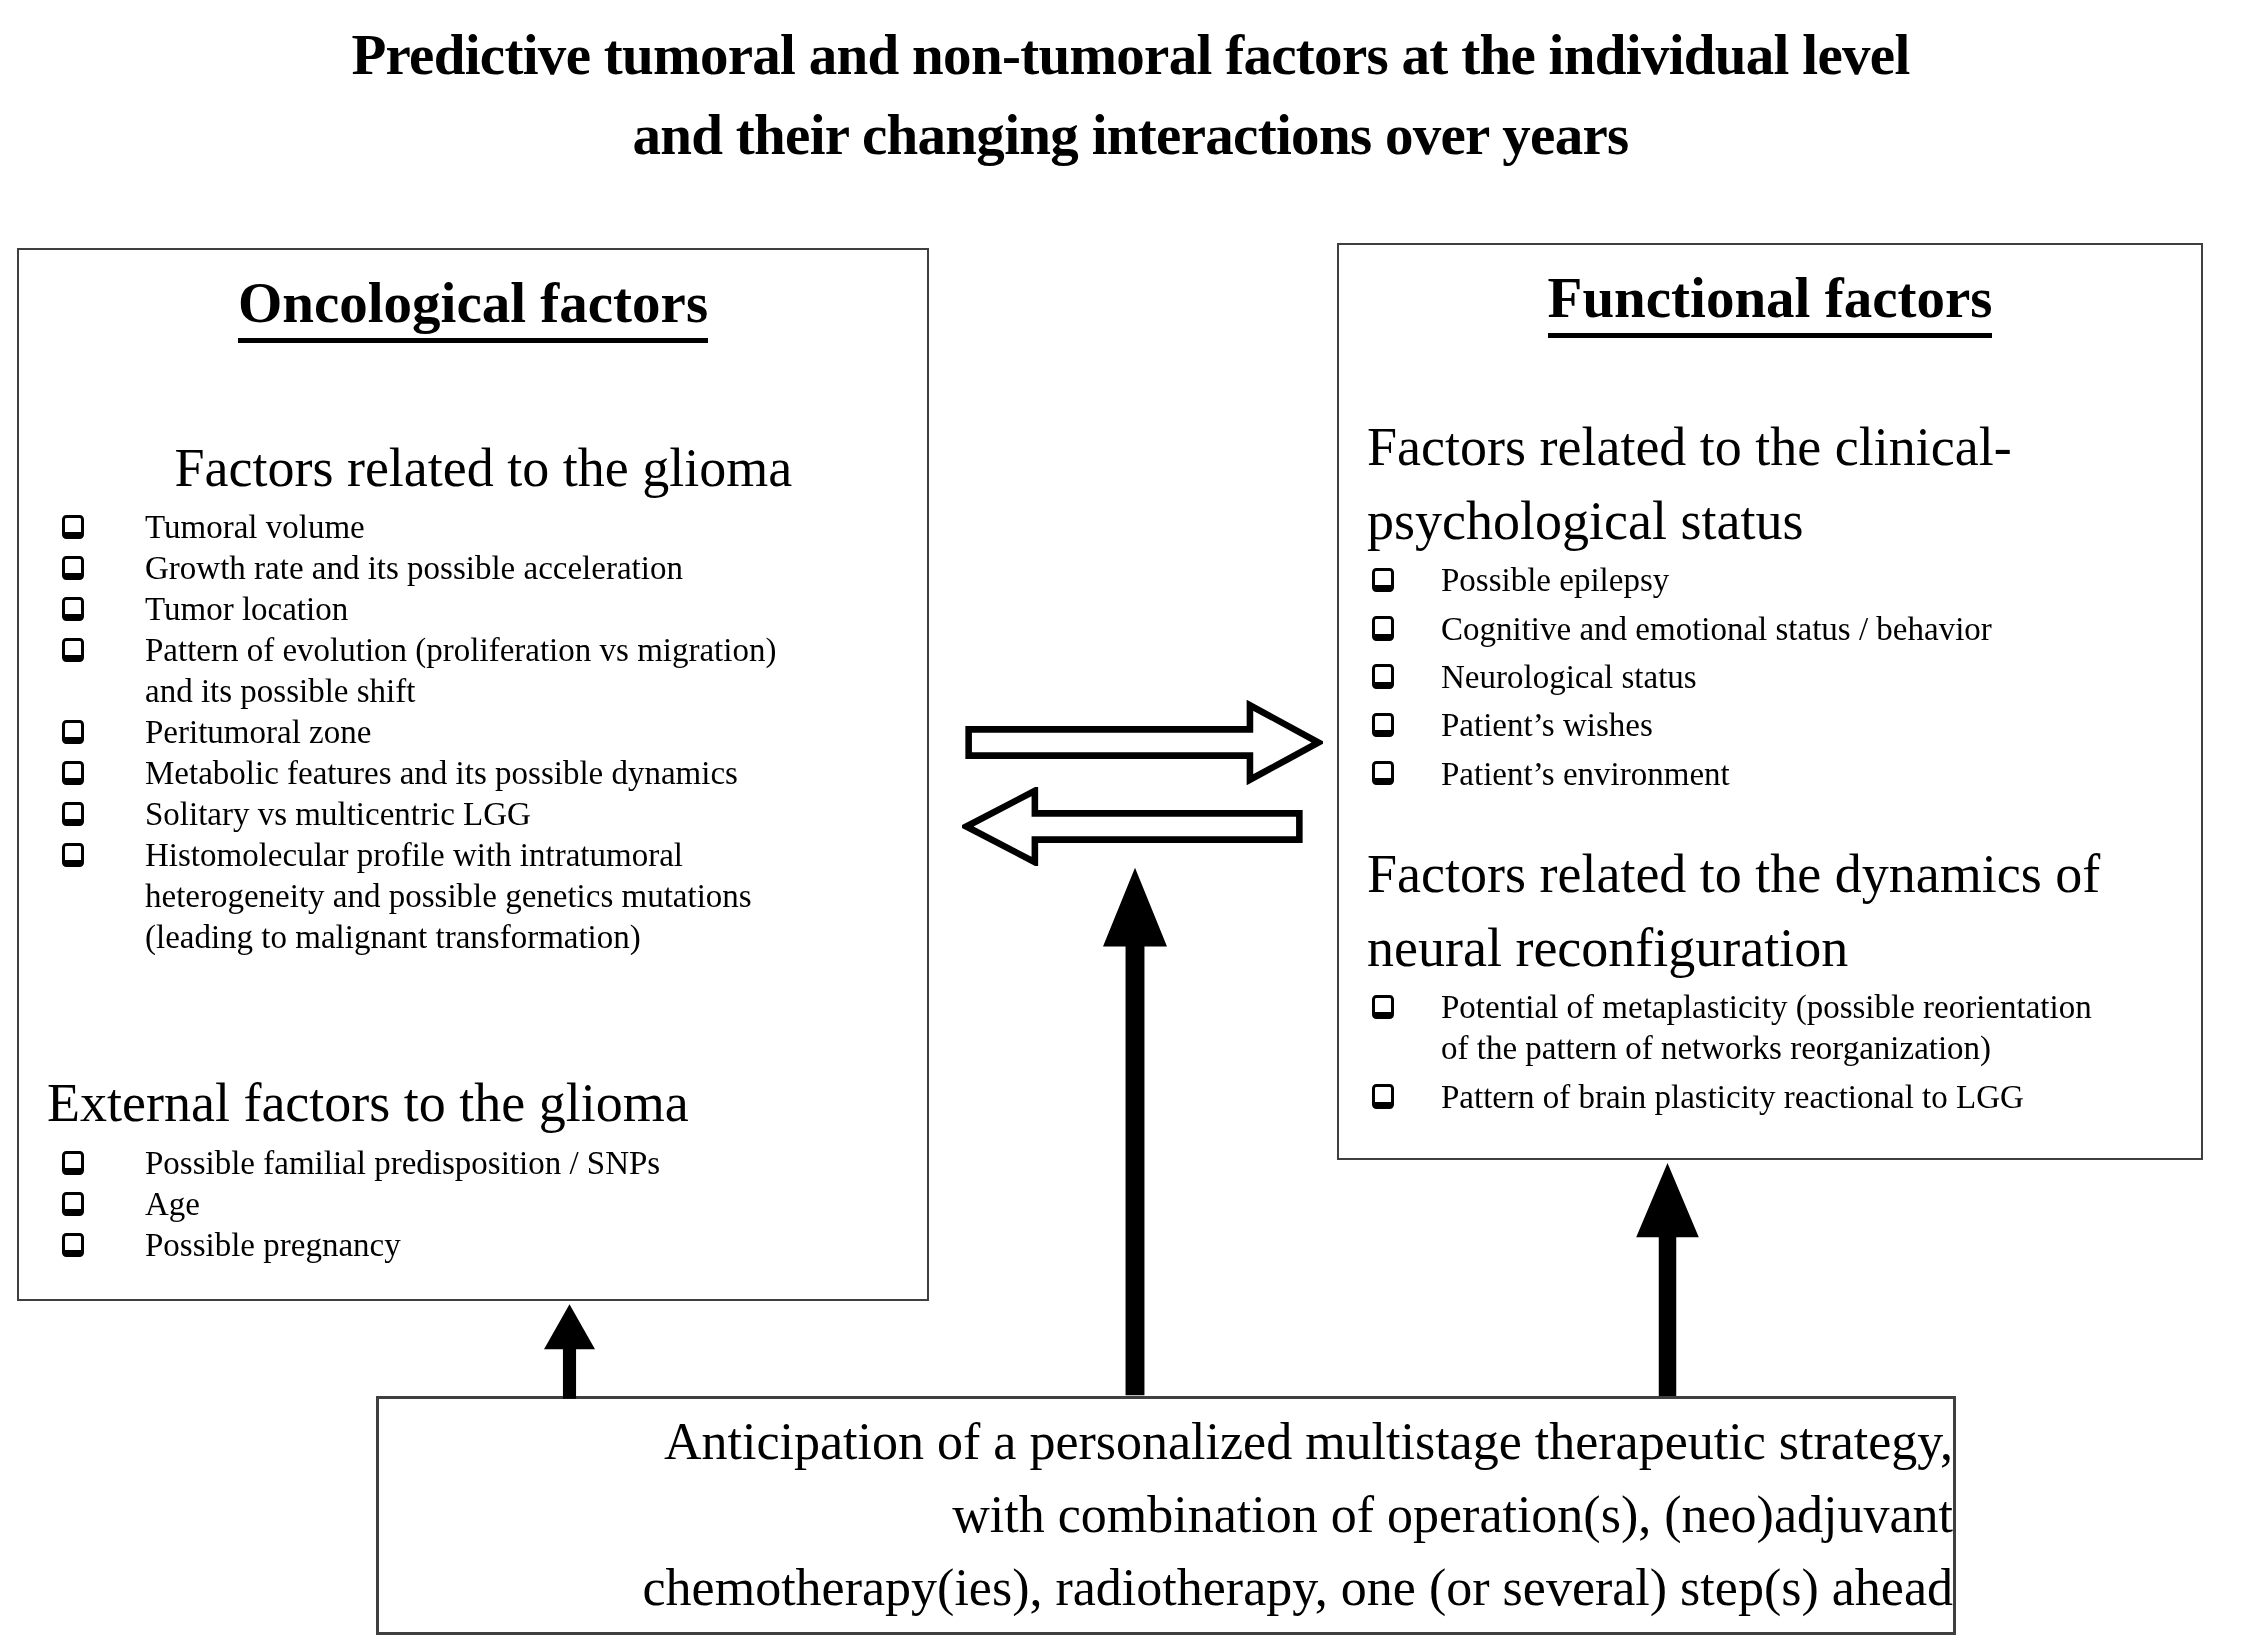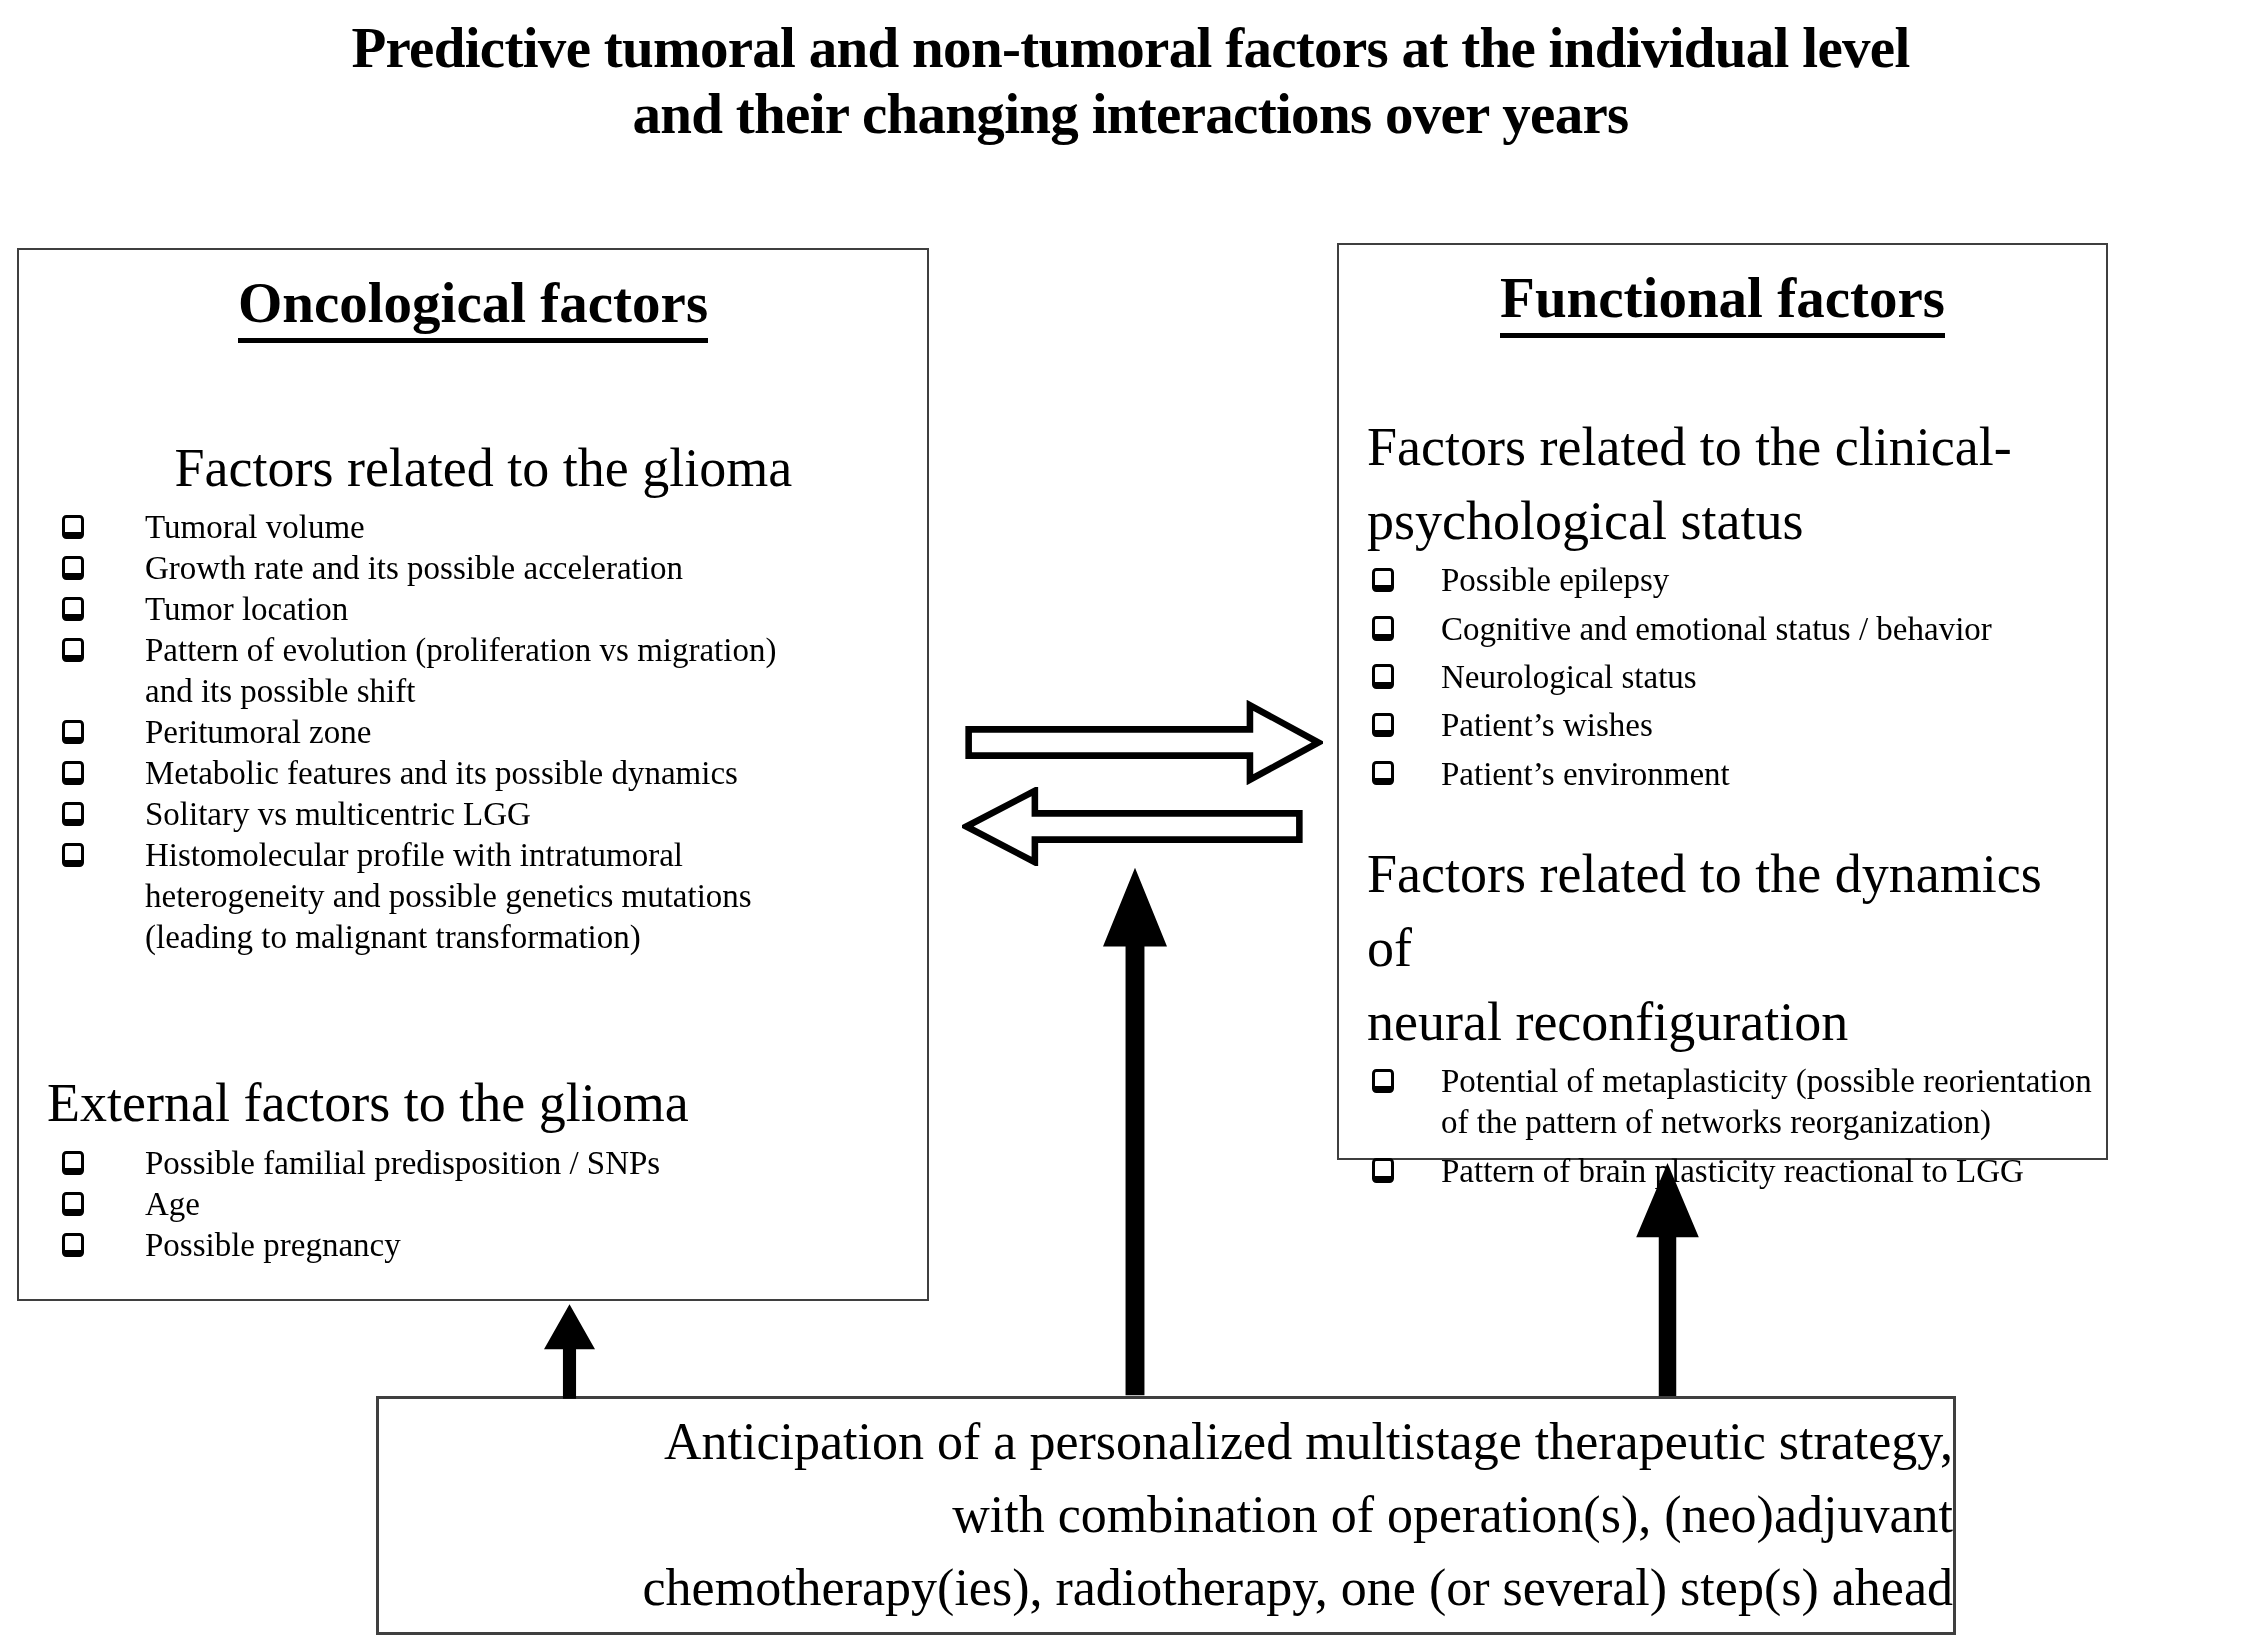--- a/index.html
+++ b/index.html
@@ -14,32 +14,32 @@
     background:var(--bg);
     font-family:"Liberation Serif","DejaVu Serif",serif;
     color:var(--ink);
     overflow:hidden;
   }
   .pre{white-space:pre-line;}
   
   #main-title{
     position:absolute;top:14.6px;left:0;width:2261px;
     text-align:center;
-    font-size:57px;line-height:66px;font-weight:bold;
+    font-size:57px;line-height:80px;font-weight:bold;
     letter-spacing:-0.7px;
   }
   
   .factor-box{
     position:absolute;
     border:2.9px solid var(--box-border);
     background:var(--bg);
     box-sizing:border-box;
   }
   #oncological-box{left:17px;top:248px;width:912px;height:1053px;}
-  #functional-box{left:1337px;top:243px;width:771px;height:917px;}
+  #functional-box{left:1337px;top:243px;width:866px;height:917px;}
   .box-heading{
     text-align:center;
     font-size:57px;line-height:70px;font-weight:bold;
     margin-top:17.5px;
   }
   .box-heading span{
     border-bottom:5.8px solid var(--ink);
     padding-bottom:4.4px;
   }
   .section-heading{

